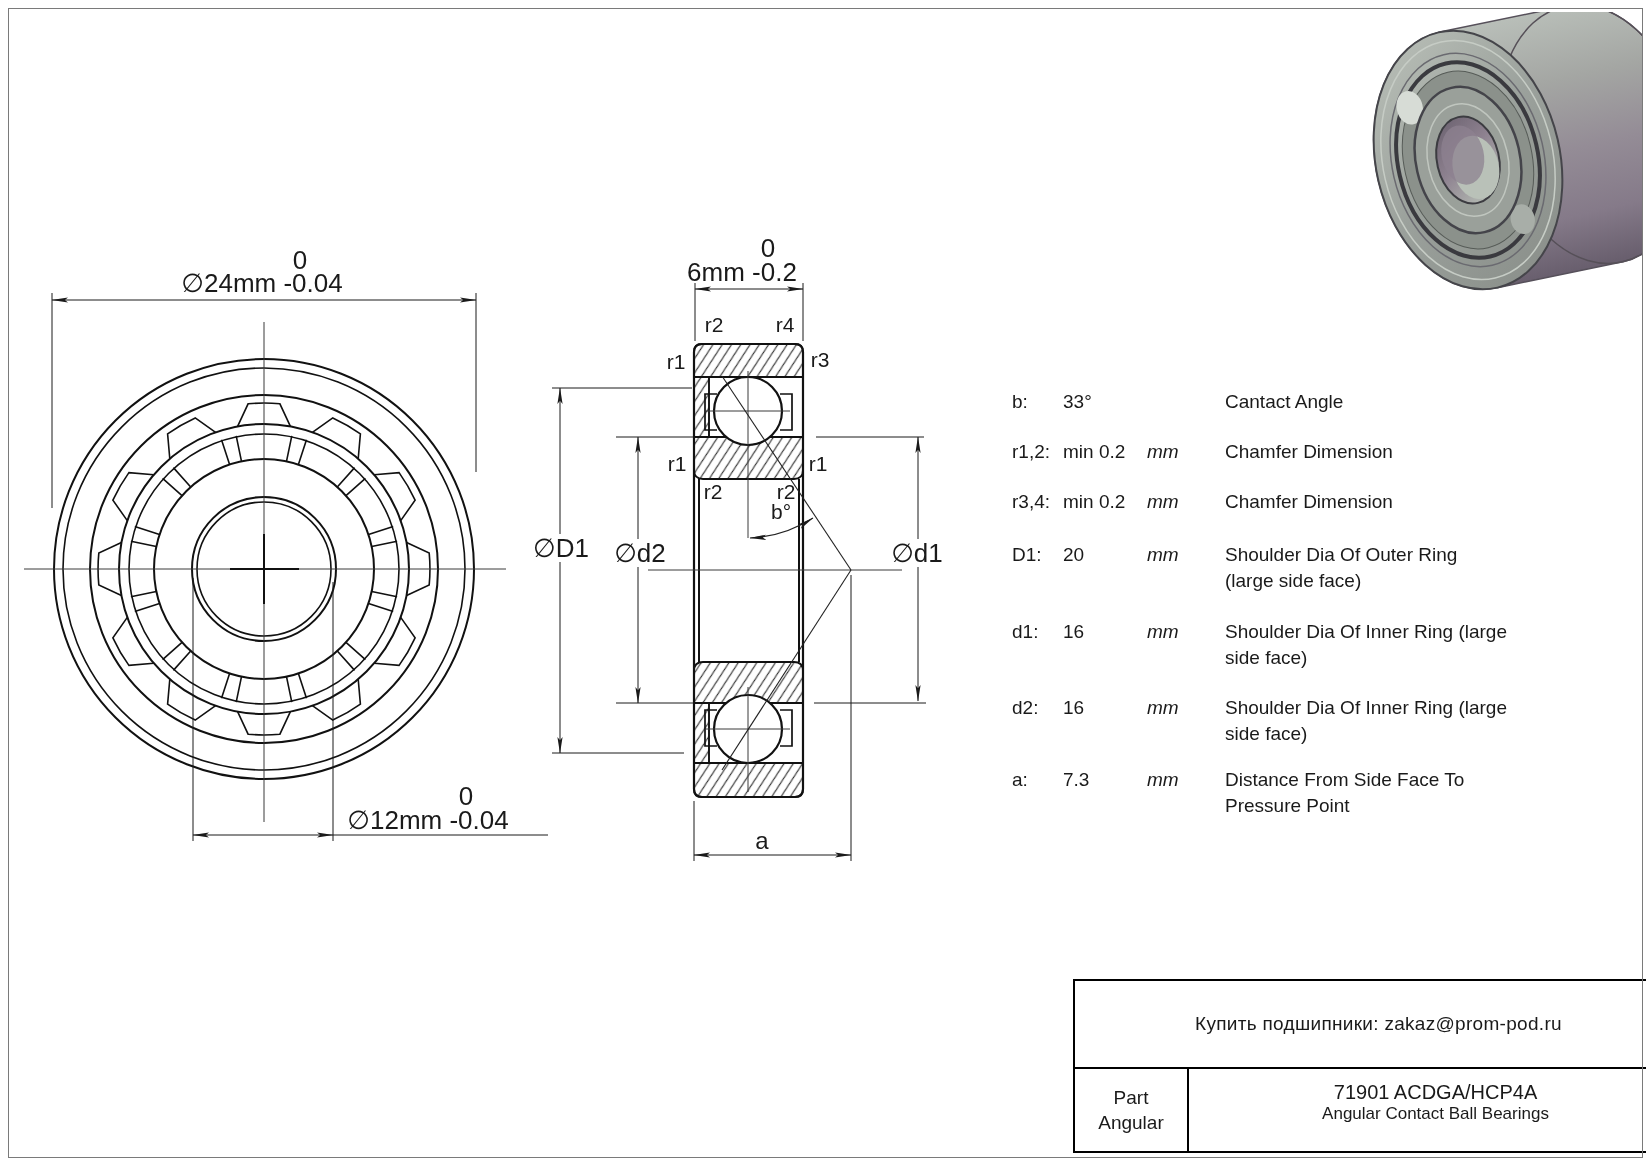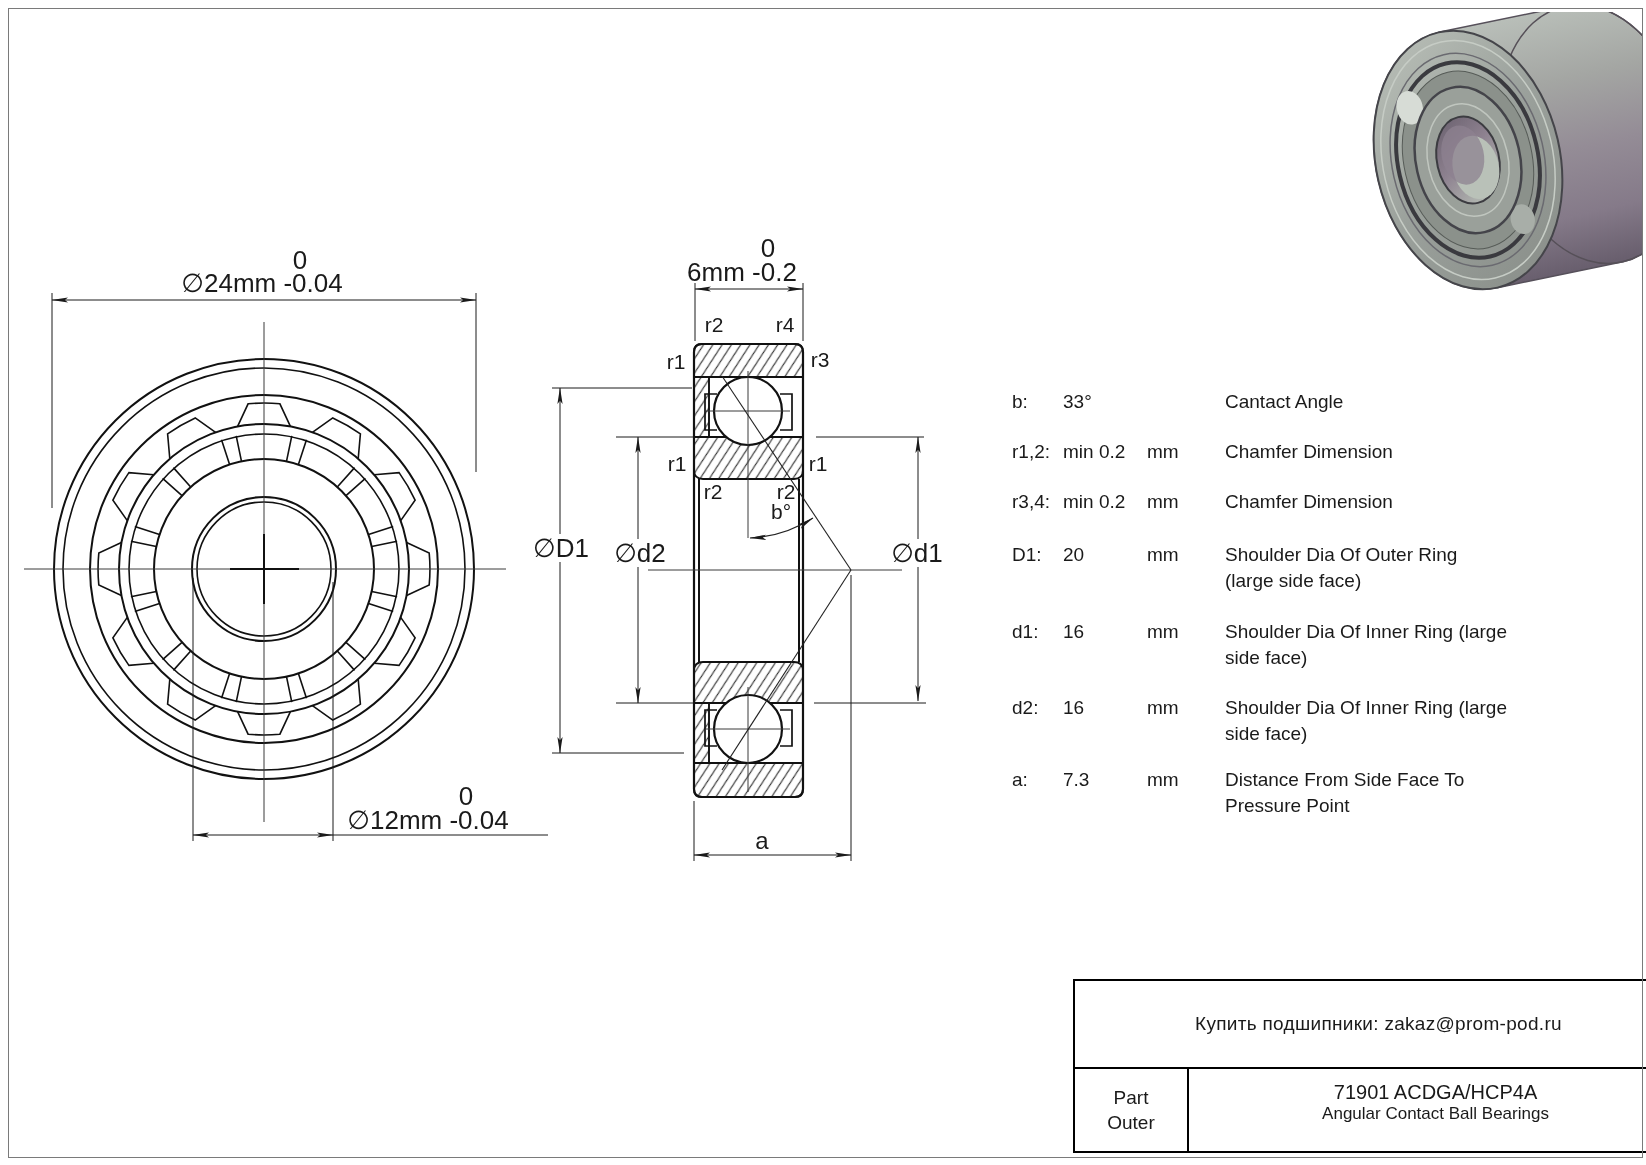--- a/index.html
+++ b/index.html
@@ -7,21 +7,21 @@
        font-family:"Liberation Sans","DejaVu Sans",sans-serif;color:#1a1a1a;}
   #frame{position:absolute;left:8px;top:8px;width:1633px;height:1148px;
          border:1.5px solid #7a7a7a;pointer-events:none;}
   #drawing{position:absolute;left:0;top:0;}
   
   #specs{position:absolute;left:1012px;top:0;width:560px;font-size:19px;line-height:26px;}
   .spec-row{position:absolute;left:0;width:560px;}
   .spec-row span{position:absolute;display:block;white-space:nowrap;}
   .sp-key{left:0;}
   .sp-val{left:51px;}
-  .sp-unit{left:135px;}
+  .sp-unit{left:135px;font-style:italic;}
   .sp-desc{left:193px;width:285px;white-space:normal !important;margin-left:20px;}
   
   #footerbox{position:absolute;left:1073px;top:979px;width:611px;height:174px;
              border:2px solid #000;box-sizing:border-box;}
   #footer-note{height:88px;border-bottom:2px solid #000;box-sizing:border-box;
                display:flex;align-items:center;justify-content:center;
                font-size:19px;letter-spacing:.3px;}
   #footer-row{display:flex;height:82px;}
   #part-label{width:114px;border-right:2px solid #000;box-sizing:border-box;
               display:flex;flex-direction:column;align-items:center;justify-content:center;
@@ -252,21 +252,21 @@
     <span class="sp-unit">mm</span>
     <span class="sp-desc">Distance From Side Face To Pressure Point</span>
   </div>
 </div>
 
 <div id="footerbox">
   <div id="footer-note">Купить подшипники: zakaz@prom-pod.ru</div>
   <div id="footer-row">
     <div id="part-label">
       <span>Part</span>
-      <span>Outer</span>
+      <span>Angular</span>
     </div>
     <div id="part-cell">
       <span id="part-number">71901 ACDGA/HCP4A</span>
       <span id="part-cat">Angular Contact Ball Bearings</span>
     </div>
   </div>
 </div>
 
 <div id="frame"></div>
 

